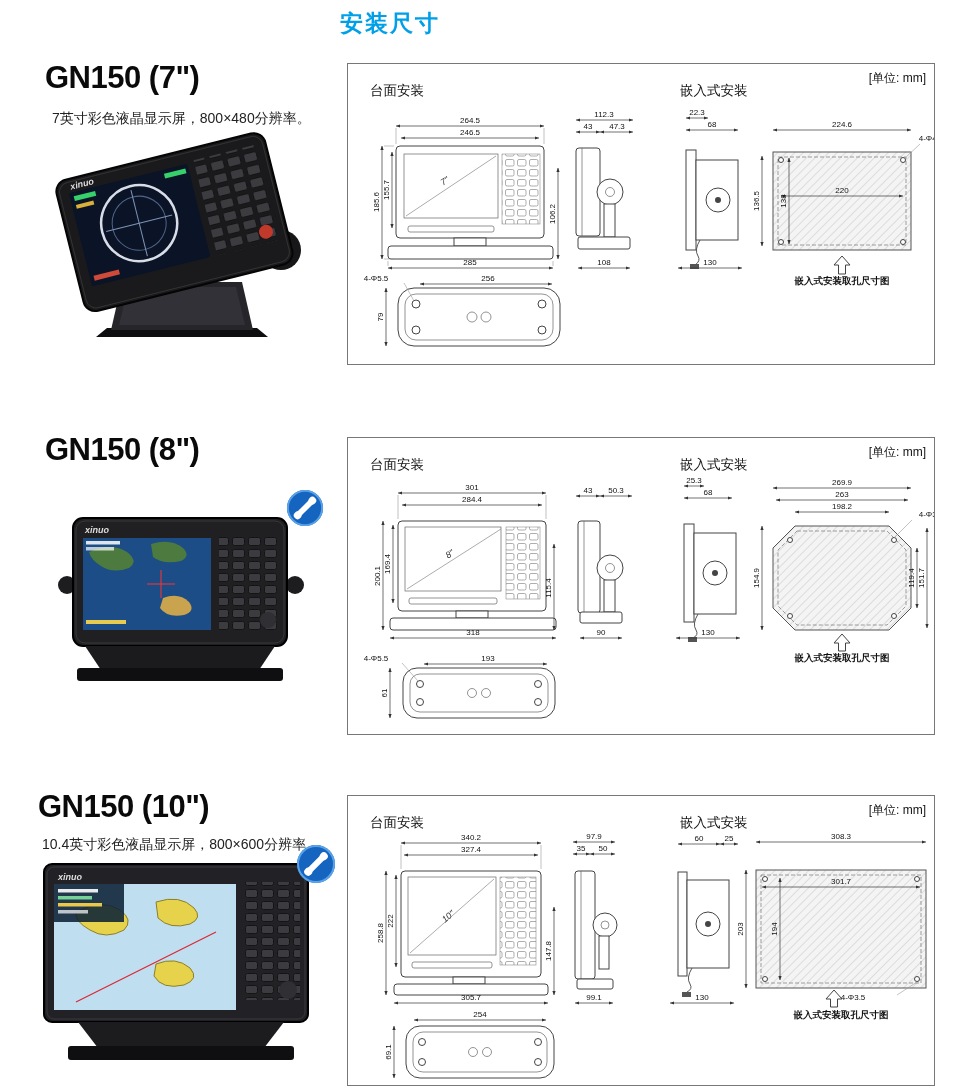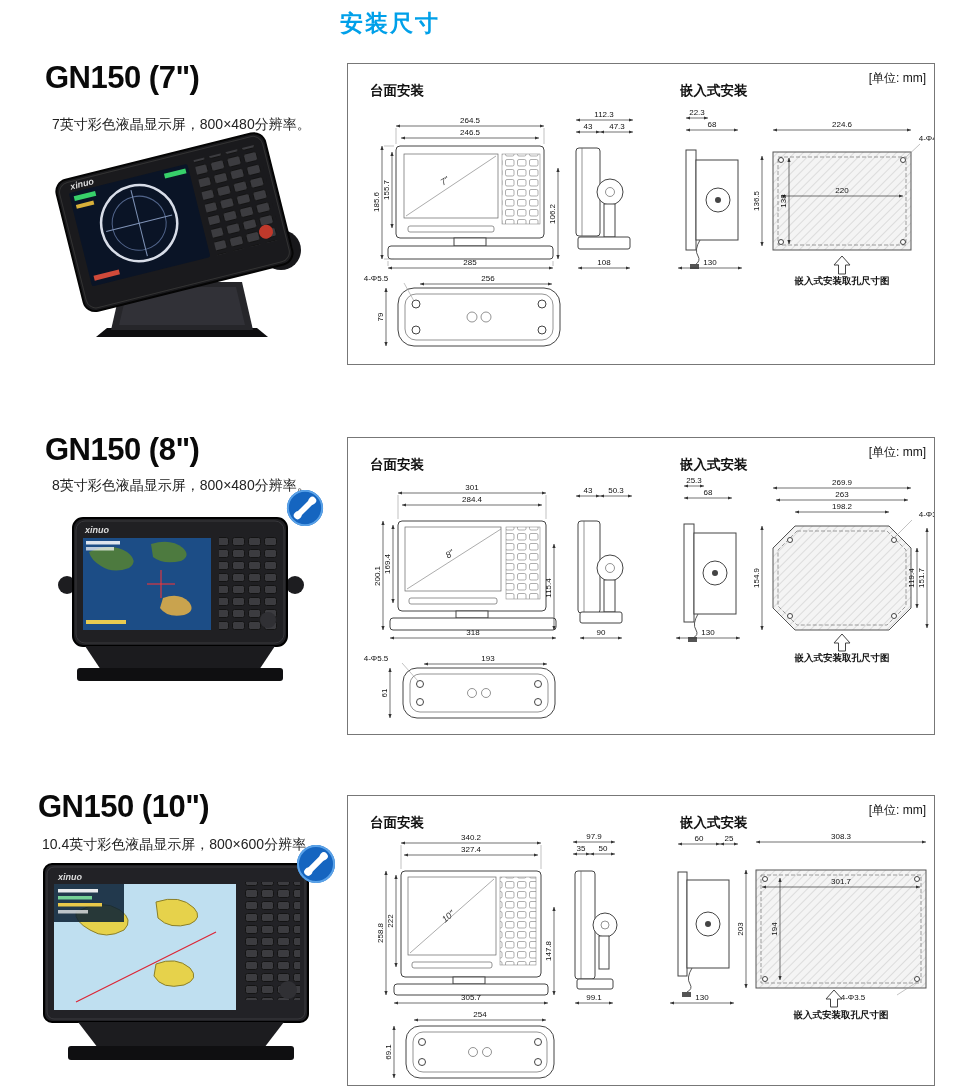--- a/index.html
+++ b/index.html
@@ -4,29 +4,29 @@
 <style>
   * { margin:0; padding:0; box-sizing:border-box; }
   html,body { background:#fff; }
   .page { position:relative; width:975px; height:1086px; background:#fff; overflow:hidden;
           font-family:"Liberation Sans","DejaVu Sans",sans-serif; color:#111; }
   .page-title { position:absolute; top:8px; left:0; width:780px; text-align:center;
                 font-size:23px; font-weight:bold; color:#00a0e9; letter-spacing:2px; }
   .model-title { position:absolute; font-size:31px; font-weight:bold; color:#0a0a0a; letter-spacing:-0.5px; }
   .t7 { left:45px; top:60px; }  .t8 { left:45px; top:432px; }  .t10 { left:38px; top:789px; }
   .model-desc { position:absolute; font-size:14px; color:#222; }
-  .d7 { left:52px; top:116px; } .d8 { left:52px; top:477px; } .d10 { left:42px; top:836px;text-align:center; }
+  .d7 { left:52px; top:110px; } .d8 { left:52px; top:477px; } .d10 { left:42px; top:836px;text-align:center; }
   .photo { position:absolute; }
   .photo7 { left:52px; top:132px; }  .photo8 { left:55px; top:500px; }  .photo10 { left:36px; top:852px; }
   .badge { position:absolute; }
   .badge8 { left:286px; top:489px; width:38px; height:38px; }
   .badge10 { left:296px; top:844px; width:40px; height:40px; }
   .panel { position:absolute; left:347px; width:588px; border:1px solid #777; background:#fff; }
   .p1 { top:63px; height:302px; } .p2 { top:437px; height:298px; } .p3 { top:795px; height:291px; }
-  .mount-label { position:absolute; top:18px; font-size:13.5px; font-weight:bold; color:#111; }
+  .mount-label { position:absolute; top:18px; font-size:13.5px; font-weight:normal; color:#111; }
   .ml-desktop { left:22px; } .ml-flush { left:332px;text-align:center; }
   .unit-label { position:absolute; top:6px; right:8px; font-size:12px; color:#111; }
   .drawing { position:absolute; left:0; top:34px; }
   
   .dln { stroke:#333; stroke-width:.7; }
   .ext { stroke:#999; stroke-width:.6; fill:none; }
   .otl { fill:#fff; stroke:#444; stroke-width:1; }
   .otl2 { fill:none; stroke:#666; stroke-width:.7; }
   .dsh { fill:none; stroke:#777; stroke-width:.7; stroke-dasharray:4 2; }
   text.d { font-family:"Liberation Sans",sans-serif; font-size:8px; fill:#111; text-anchor:middle; }
@@ -191,21 +191,20 @@
         <line class="ext" x1="56" y1="185" x2="66" y2="203"></line>
         <line class="dln" x1="72" y1="186" x2="204" y2="186" marker-start="url(#a1)" marker-end="url(#a1)"></line>
         <text class="d" x="140" y="183">256</text>
         <line class="dln" x1="38" y1="190" x2="38" y2="248" marker-start="url(#a1)" marker-end="url(#a1)"></line>
         <text class="d" x="35" y="219" transform="rotate(-90 35 219)">79</text>
       </g>
     </svg>
   </div>
 
   <h2 class="model-title t8">GN150 (8")</h2>
-  <p class="model-desc d8">8英寸彩色液晶显示屏，800×480分辨率。</p>
 
   <svg class="photo photo8" width="252" height="188" viewBox="0 0 252 188">
     <defs>
       <pattern id="kpd2" width="16" height="12" patternUnits="userSpaceOnUse">
         <rect x="1.5" y="1.5" width="12" height="8" rx="2" fill="#3c3c40" stroke="#141414" stroke-width="1"></rect>
       </pattern>
     </defs>
     <circle cx="12" cy="85" r="9" fill="#1d1d20"></circle>
     <circle cx="240" cy="85" r="9" fill="#1d1d20"></circle>
     <rect x="18" y="18" width="214" height="128" rx="10" fill="#202023" stroke="#000" stroke-width="2"></rect>

